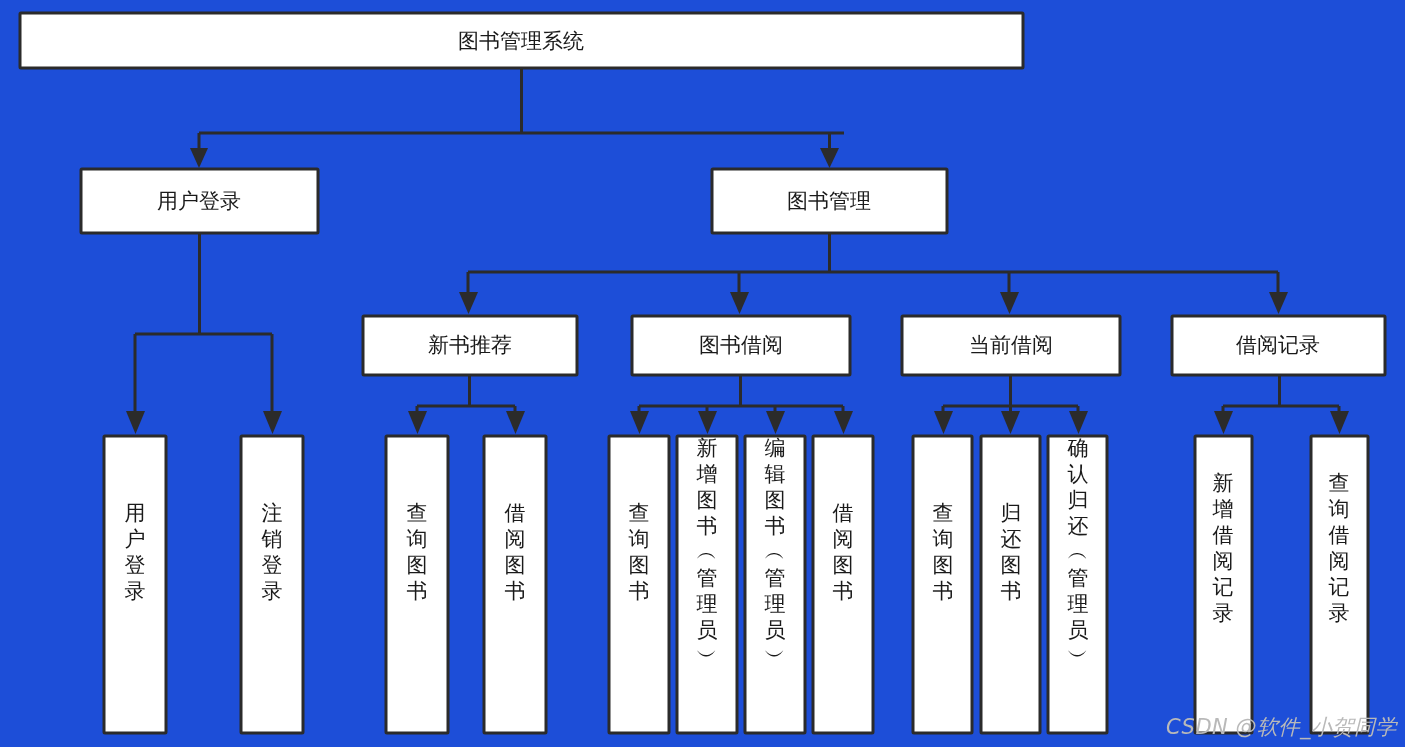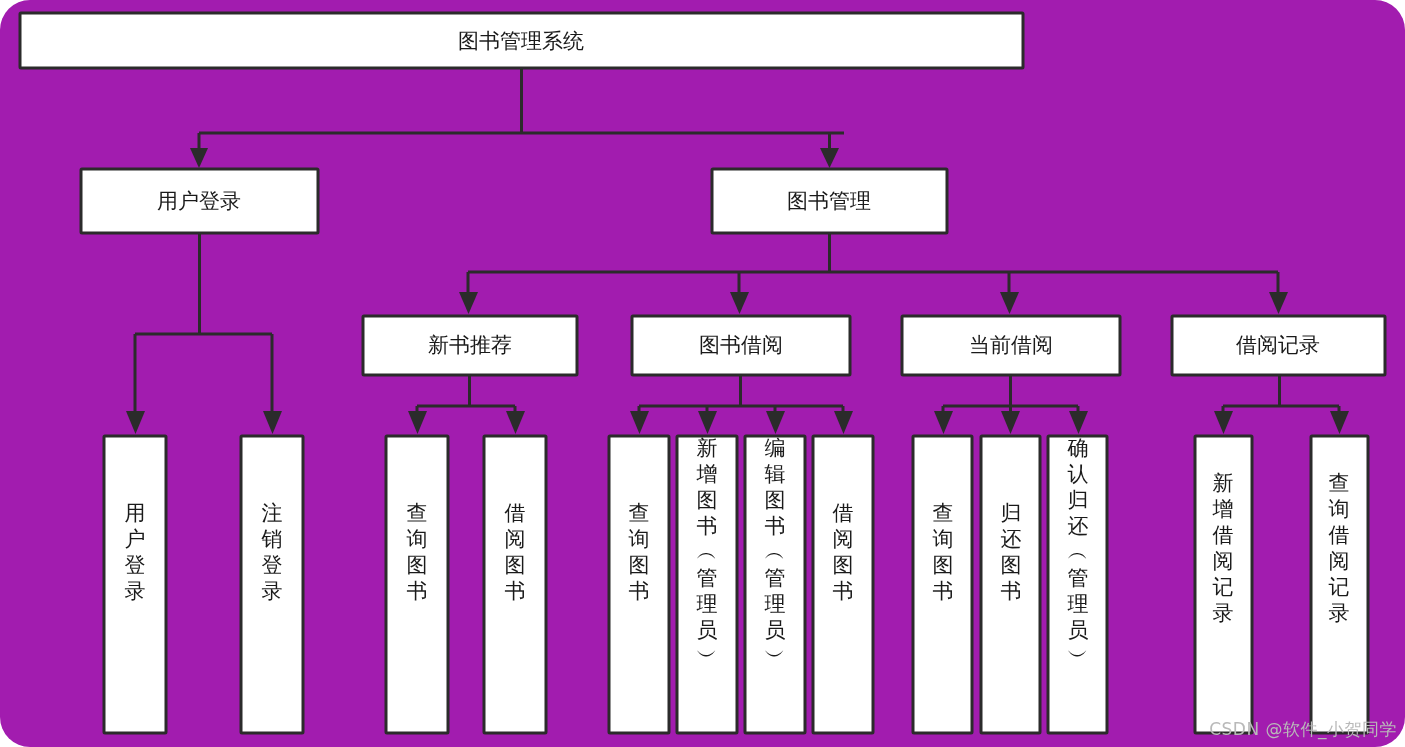--- a/index.html
+++ b/index.html
@@ -10,22 +10,21 @@
   body {
     width: 1405px;
     height: 747px;
     overflow: hidden;
     font-family: "DejaVu Sans", "Liberation Sans", sans-serif;
   }
   #diagram-root {
     position: relative;
     width: 1405px;
     height: 747px;
-    background: #a21caf;
-    border-radius: 30px;
+    background: #1d4ed8;
   }
   svg#flow {
     position: absolute;
     left: 0;
     top: 0;
     width: 1405px;
     height: 747px;
     display: block;
   }
   .node-rect {
@@ -54,25 +53,26 @@
   }
   .arrow-head {
     fill: #2b2b2b;
     stroke: none;
   }
   #watermark {
     position: absolute;
     right: 8px;
     bottom: 6px;
     font-family: "DejaVu Sans", "Liberation Sans", sans-serif;
-    font-size: 17px;
+    font-size: 21px;
     color: #b9b9b9;
     letter-spacing: 0.5px;
     white-space: nowrap;
     user-select: none;
+    font-style: italic;
   }
 </style>
 </head>
 <body>
 
 <div id="diagram-root">
 
   <svg id="flow" viewBox="0 0 1405 747">
     <defs>
       <marker id="arrow" markerWidth="14" markerHeight="16" refX="0.5" refY="8" orient="auto" markerUnits="userSpaceOnUse">

